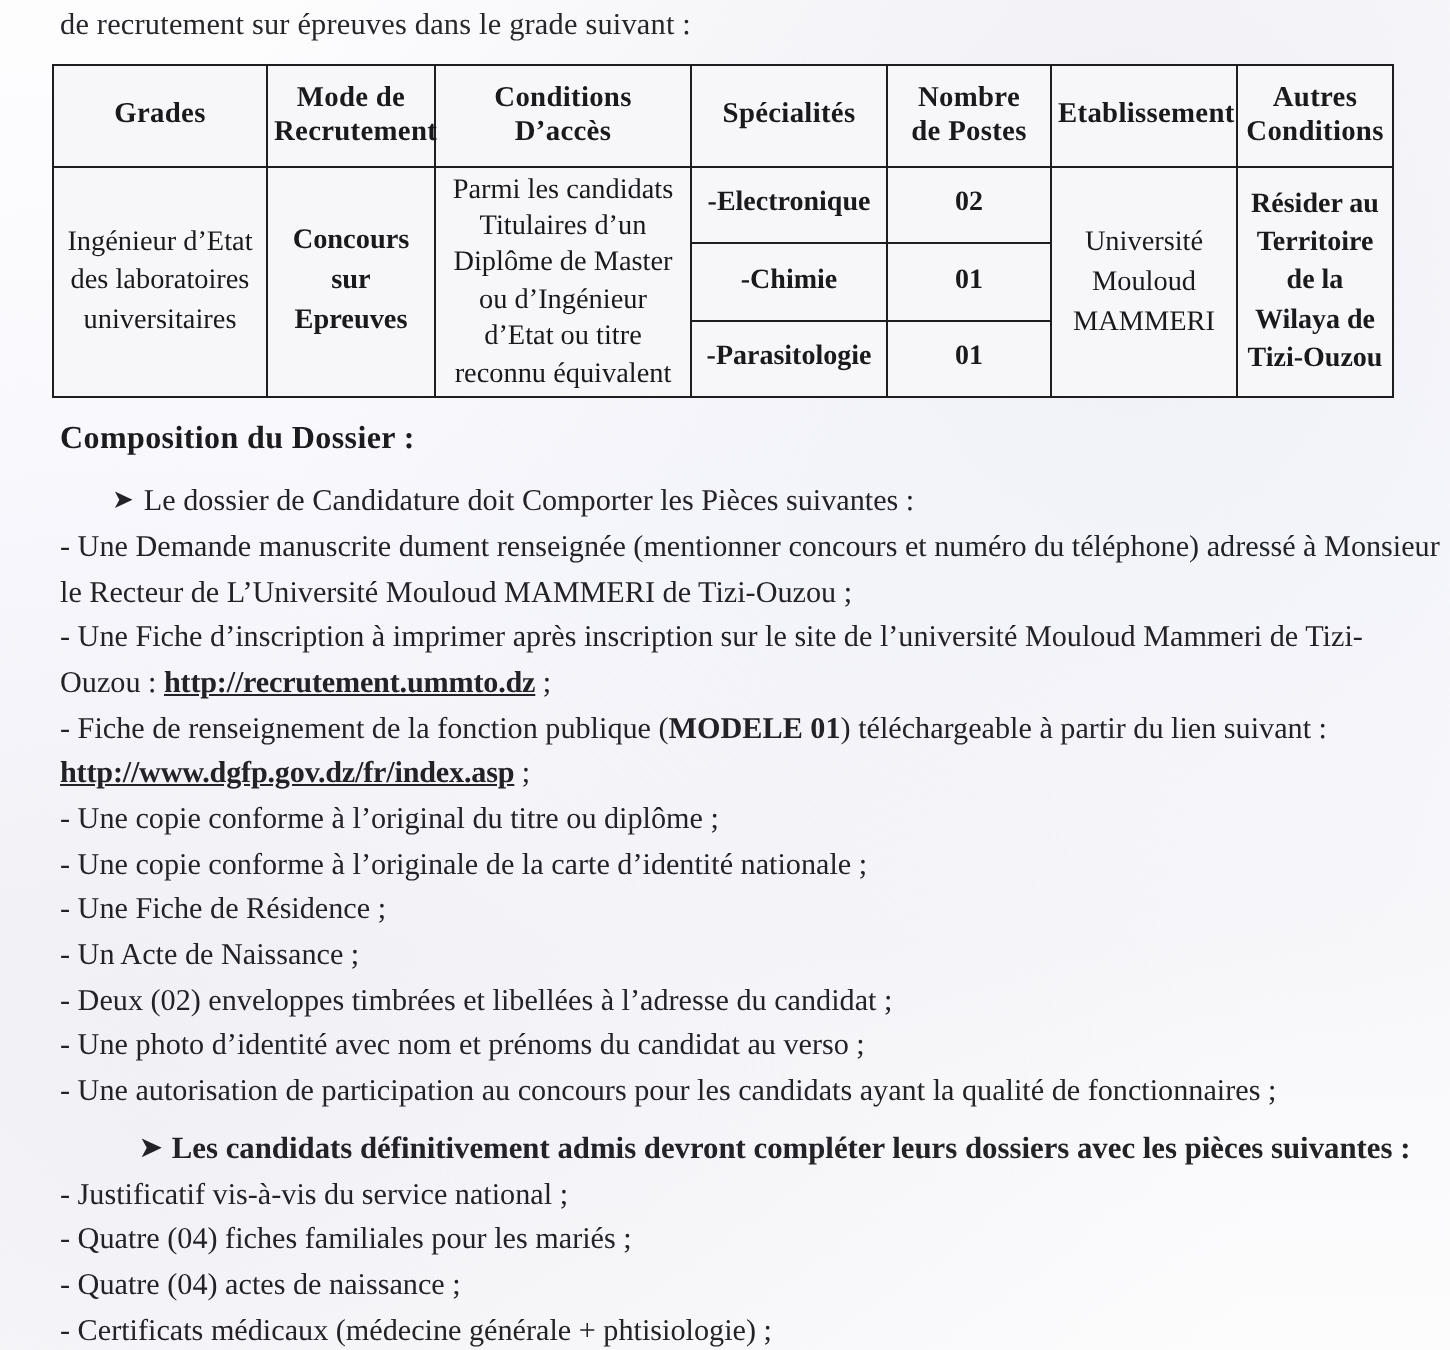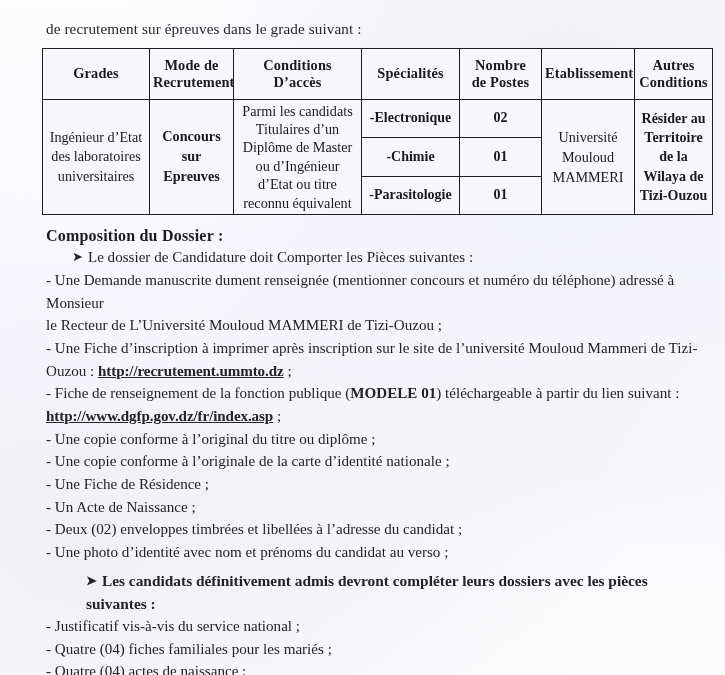--- a/index.html
+++ b/index.html
@@ -14,21 +14,21 @@
     color: #1c1c1e;
     overflow: hidden;
     position: relative;
   }
   
   .page {
     position: absolute;
     inset: 0;
     background:
       linear-gradient(180deg, #fdfdfe 0%, #fafaff 40%, #f8f8fb 70%, #fcfcfd 100%);
-    padding: 16px;
+    padding: 0;
     font-family: Liberation Serif, serif;
   }
   .page::after{
     content:"";
     position:absolute;
     inset:0;
     pointer-events:none;
     background:
       radial-gradient(ellipse at 78% 12%, rgba(232,232,240,.55) 0%, rgba(255,255,255,0) 55%),
       radial-gradient(ellipse at 10% 85%, rgba(236,236,243,.5) 0%, rgba(255,255,255,0) 60%);
@@ -114,21 +114,21 @@
   td.cell-autres{
     font-size: 14px;
     font-weight: bold;
     line-height: 1.38;
   }
 
   
   .section-heading{
     font-size: 16px;
     font-weight: bold;
-    margin: 12px 0 2px 30px;
+    margin: 12px 0 12px 30px;
     letter-spacing: .2px;
   }
   .bullet-line{
     font-size: 15.1px;
     line-height: 1.45;
     margin: 0 0 0 56px;
     color:#232327;
   }
   .bullet-line .arrow{
     font-size: 13px;
@@ -237,20 +237,21 @@
     <div class="item-line">
       <span class="url">http://www.dgfp.gov.dz/fr/index.asp</span><span> ;</span>
     </div>
 
     <div class="item-line">- Une copie conforme à l’original du titre ou diplôme ;</div>
     <div class="item-line">- Une copie conforme à l’originale de la carte d’identité nationale ;</div>
     <div class="item-line">- Une Fiche de Résidence ;</div>
     <div class="item-line">- Un Acte de Naissance ;</div>
     <div class="item-line">- Deux (02) enveloppes timbrées et libellées à l’adresse du candidat ;</div>
     <div class="item-line">- Une photo d’identité avec nom et prénoms du candidat au verso ;</div>
+    <div class="item-line">- Une autorisation de participation au concours pour les candidats ayant la qualité de fonctionnaires ;</div>
 
     <div class="spacer-sm"></div>
 
     <div class="bullet-line bold">
       <span class="arrow">➤</span><span>Les candidats définitivement admis devront compléter leurs dossiers avec les pièces suivantes :</span>
     </div>
 
     <div class="item-line">- Justificatif vis-à-vis du service national ;</div>
     <div class="item-line">- Quatre (04) fiches familiales pour les mariés ;</div>
     <div class="item-line">- Quatre (04) actes de naissance ;</div>

